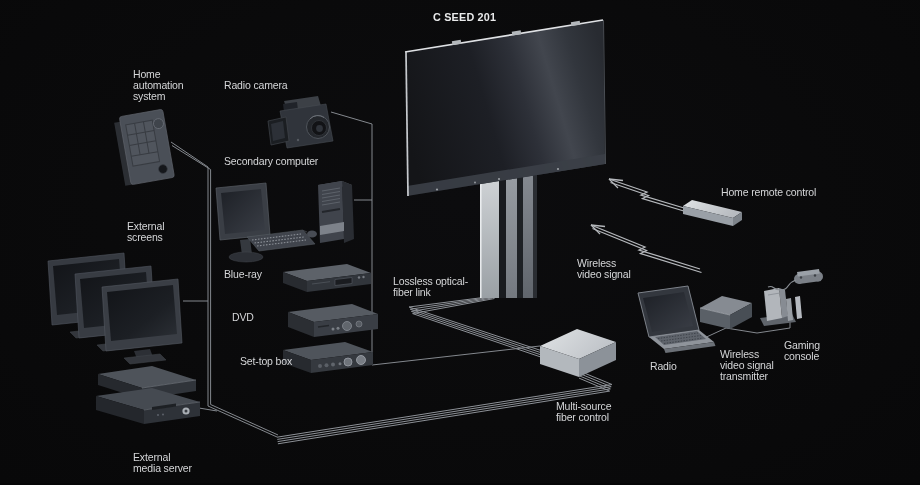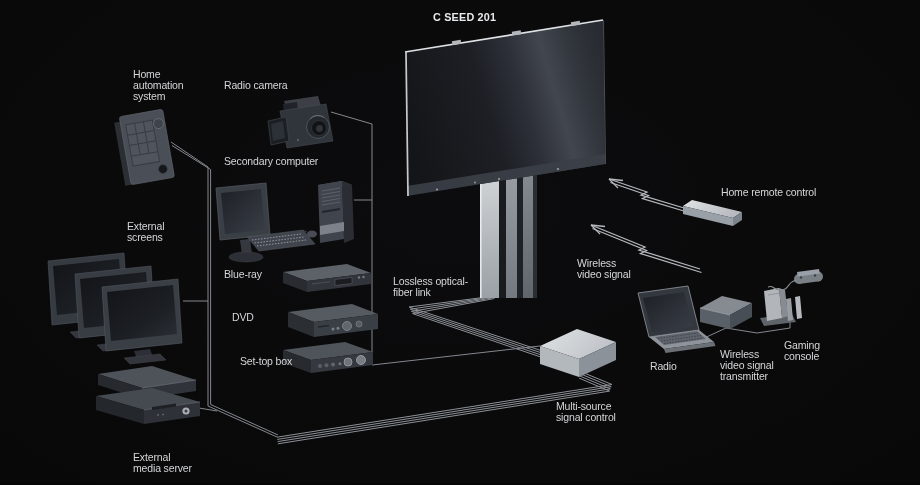--- a/index.html
+++ b/index.html
@@ -322,20 +322,20 @@
   <div class="lbl" style="left:232px;top:312px">DVD</div>
   <div class="lbl" style="left:240px;top:356px">Set-top box</div>
   <div class="lbl" style="left:133px;top:452px">External
 media server</div>
   <div class="lbl" style="left:393px;top:276px">Lossless optical-
 fiber link</div>
   <div class="lbl" style="left:577px;top:258px">Wireless
 video signal</div>
   <div class="lbl" style="left:721px;top:187px">Home remote control</div>
   <div class="lbl" style="left:556px;top:401px">Multi-source
-signal control</div>
+fiber control</div>
   <div class="lbl" style="left:650px;top:361px">Radio</div>
   <div class="lbl" style="left:720px;top:349px">Wireless
 video signal
 transmitter</div>
   <div class="lbl" style="left:784px;top:340px">Gaming
 console</div>
 </div>
 
 </body></html>

